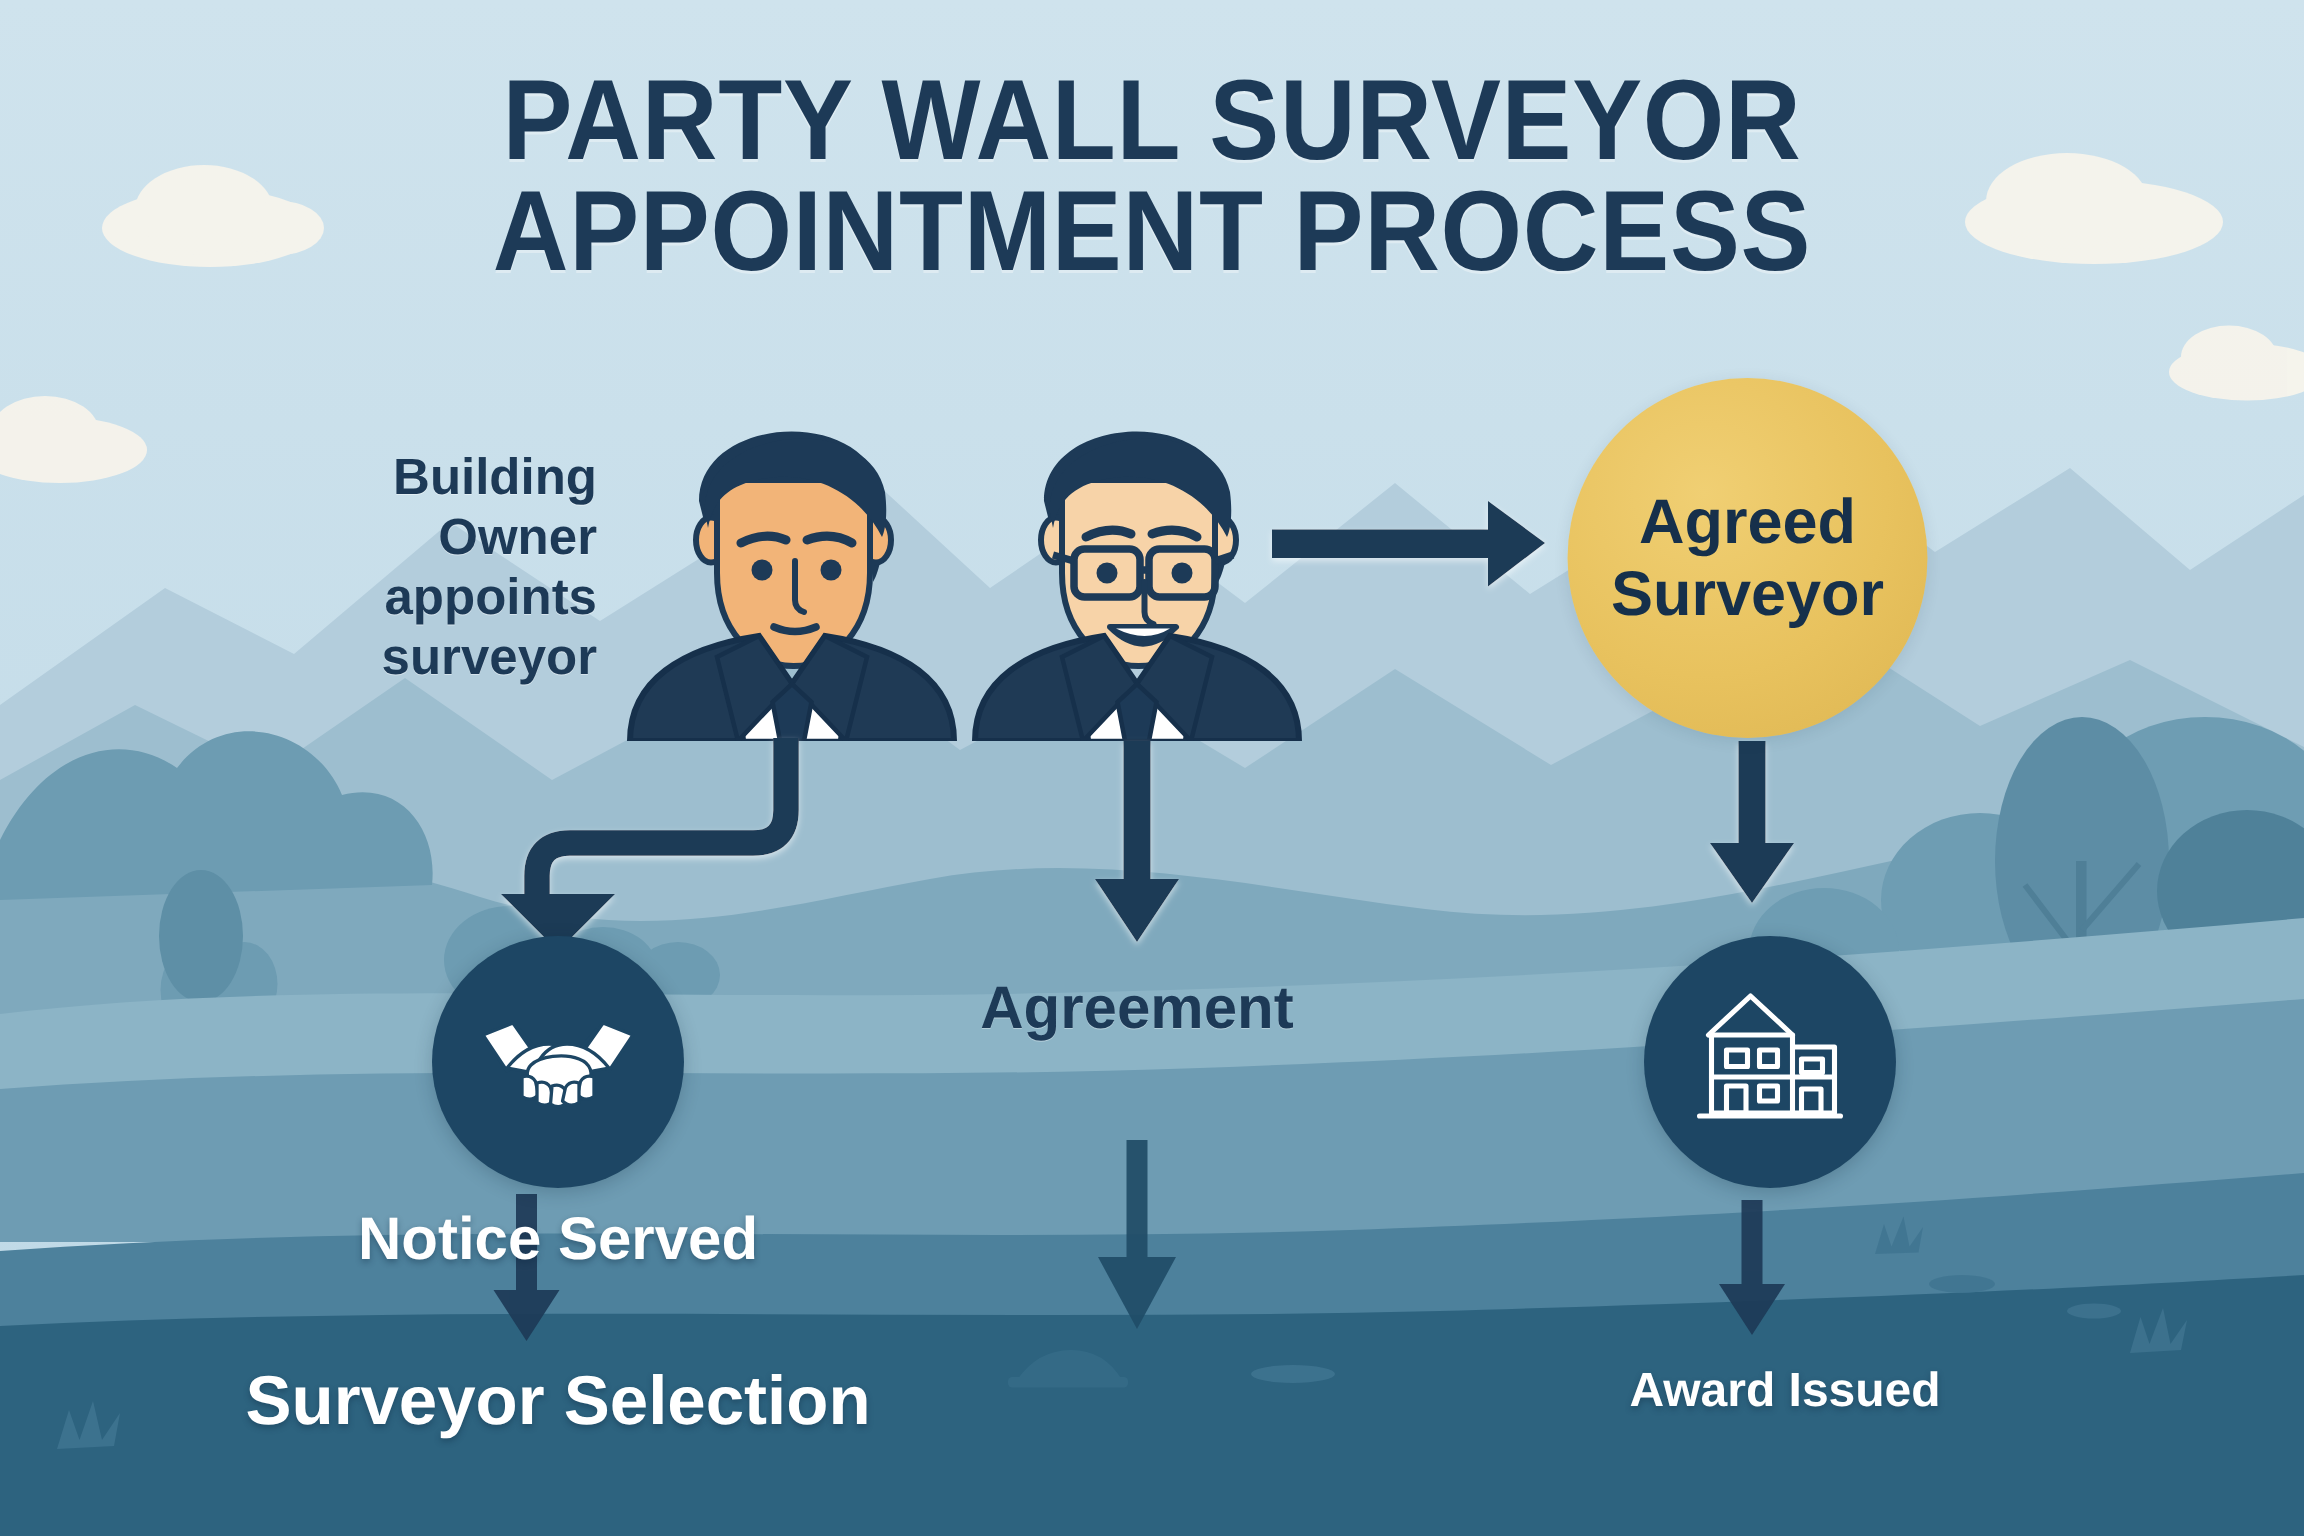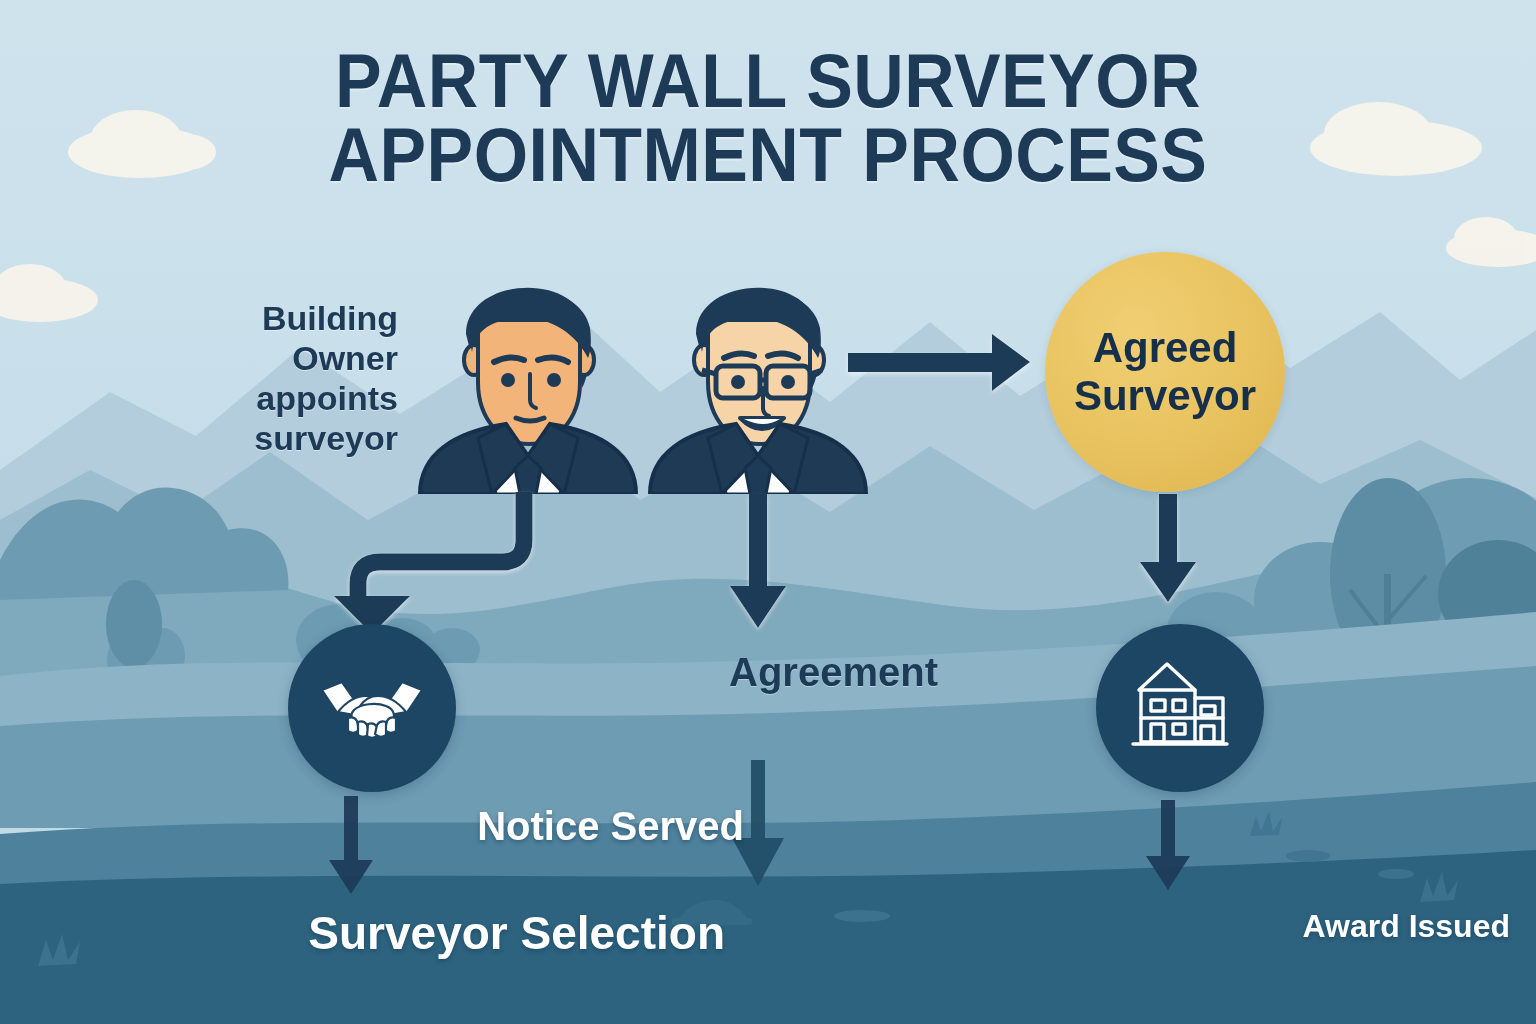--- a/index.html
+++ b/index.html
@@ -90,21 +90,21 @@
     display: flex;
     align-items: center;
     justify-content: center;
     box-shadow: 0 3px 12px rgba(12,35,55,0.22);
   }
   #circle-handshake { left: 288px; top: 624px; }
   #circle-building  { left: 1096px; top: 624px; }
   
   .label {
     position: absolute;
-    text-align: right;
+    text-align: center;
     font-weight: 700;
     white-space: nowrap;
   }
   .label-dark  { color: #1d3a57; text-shadow: 0 1px 0 rgba(255,255,255,0.35); }
   .label-light { color: #ffffff; text-shadow: 0 2px 4px rgba(14,40,62,0.38); }
   #label-notice-served {
     left: 0; top: 804px; width: 744px;
     font-size: 40px;
   }
   #label-surveyor-selection {

